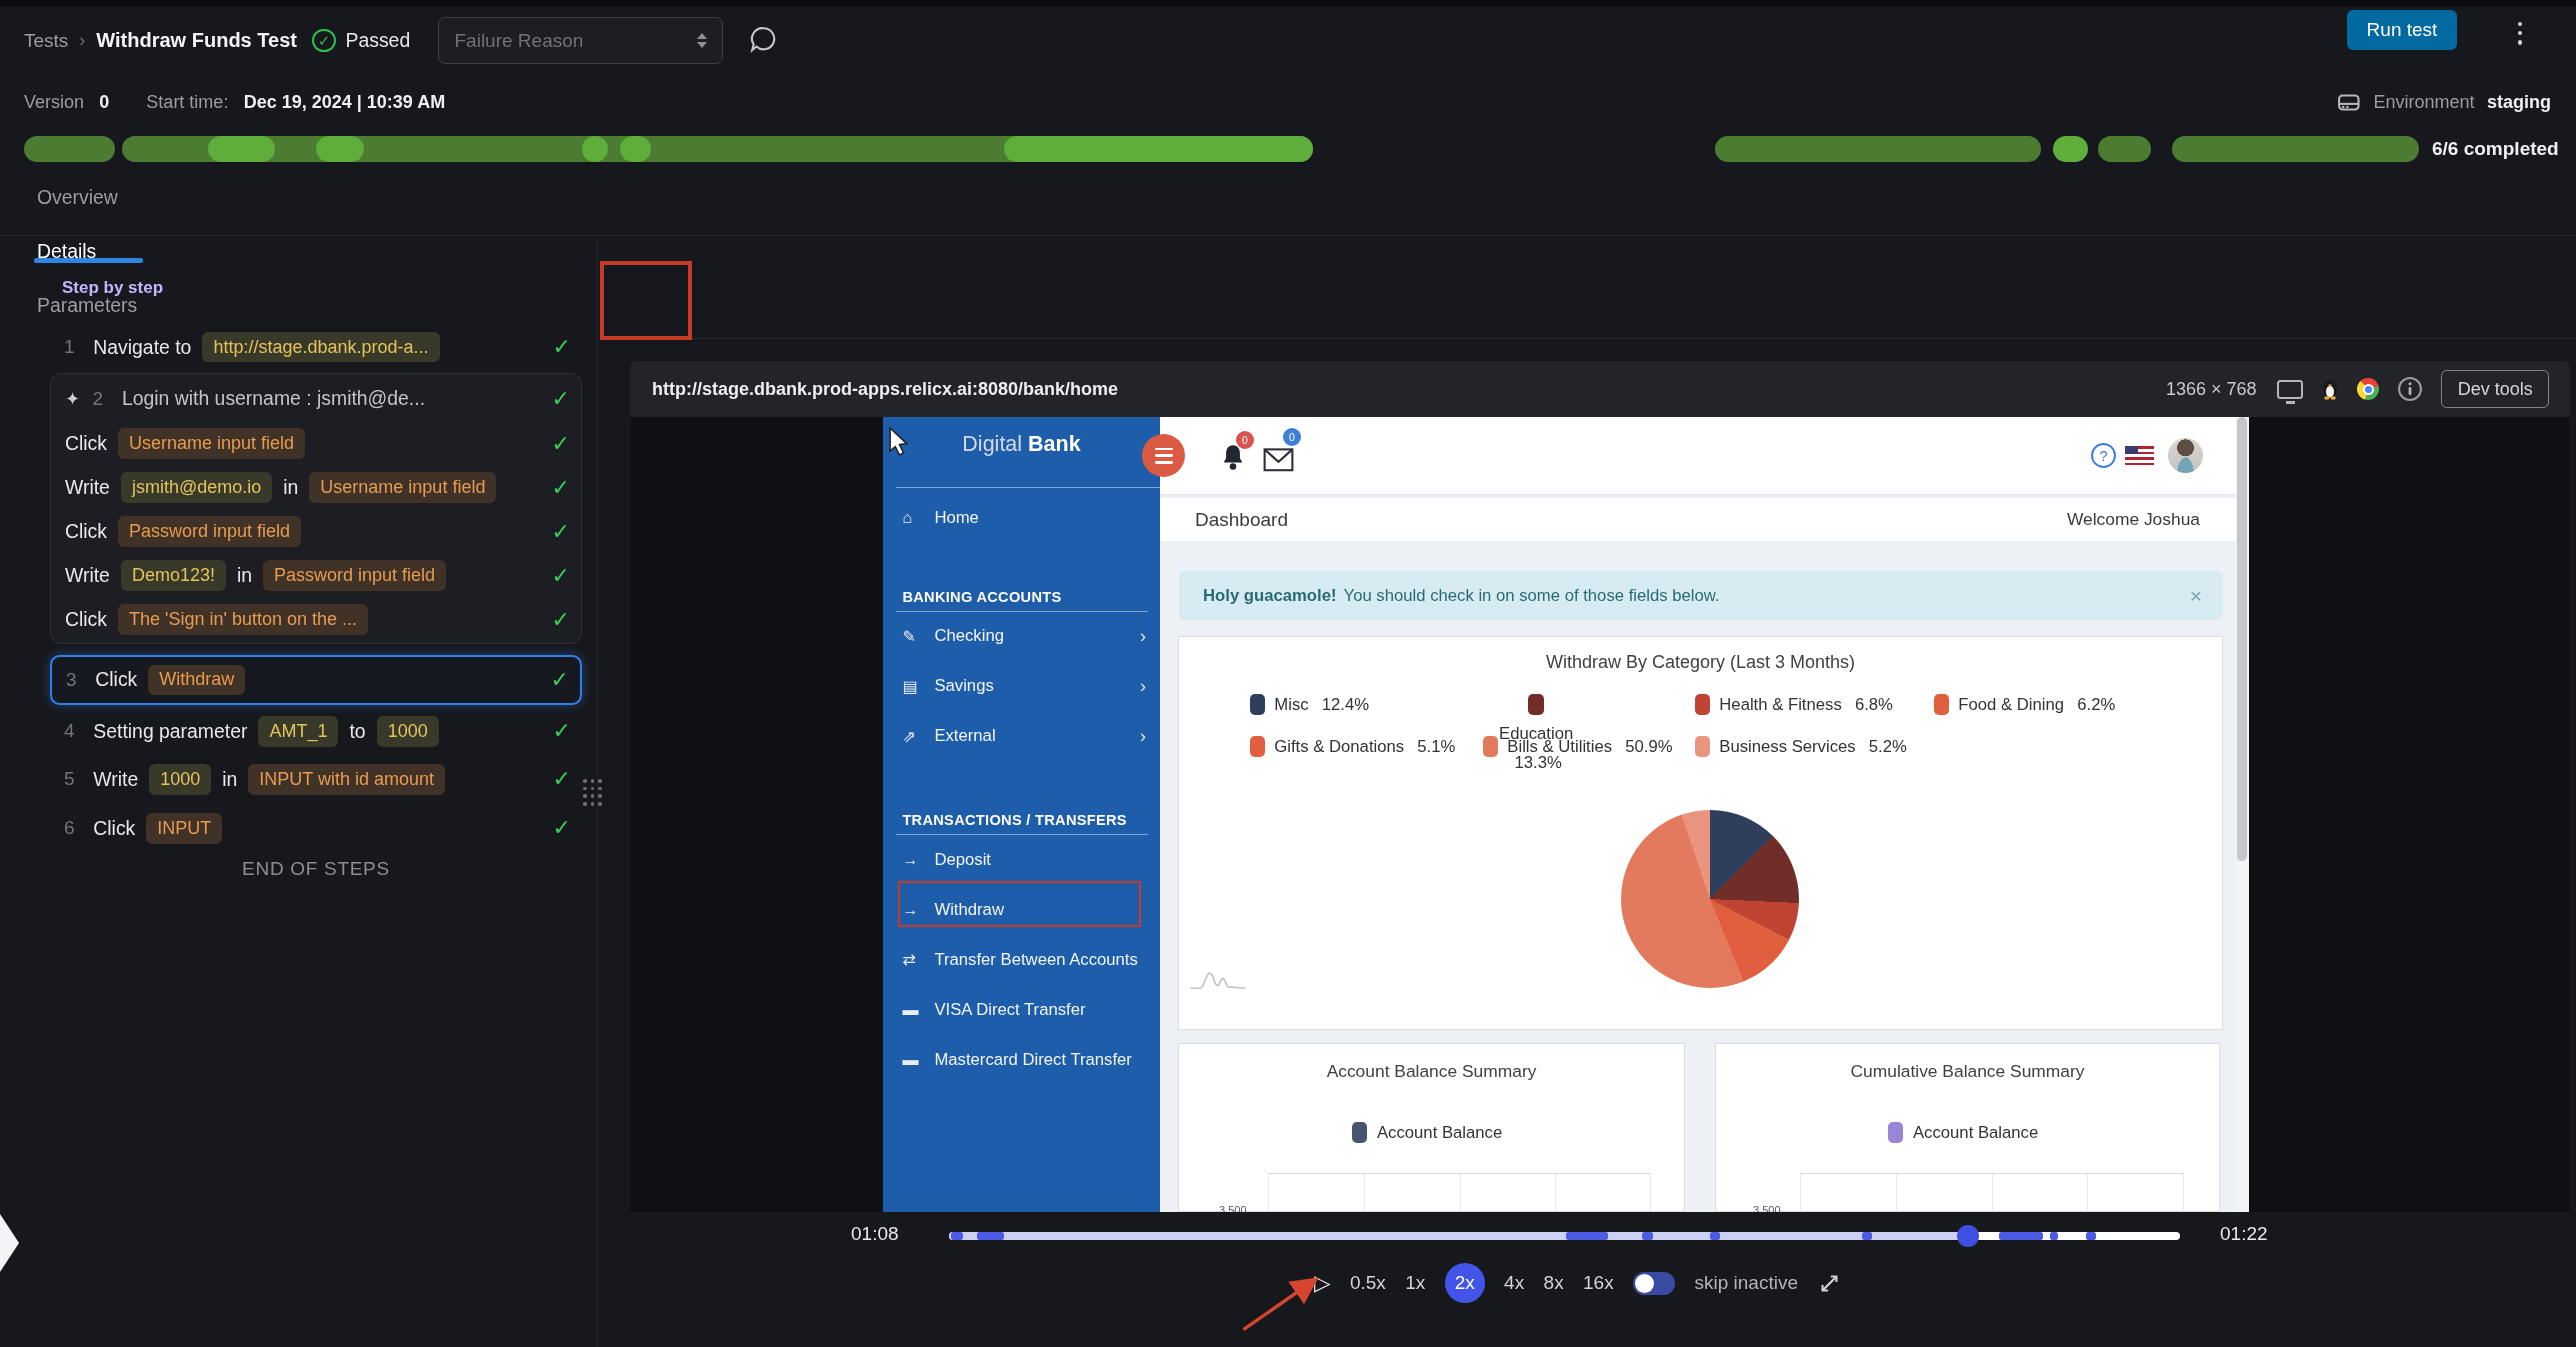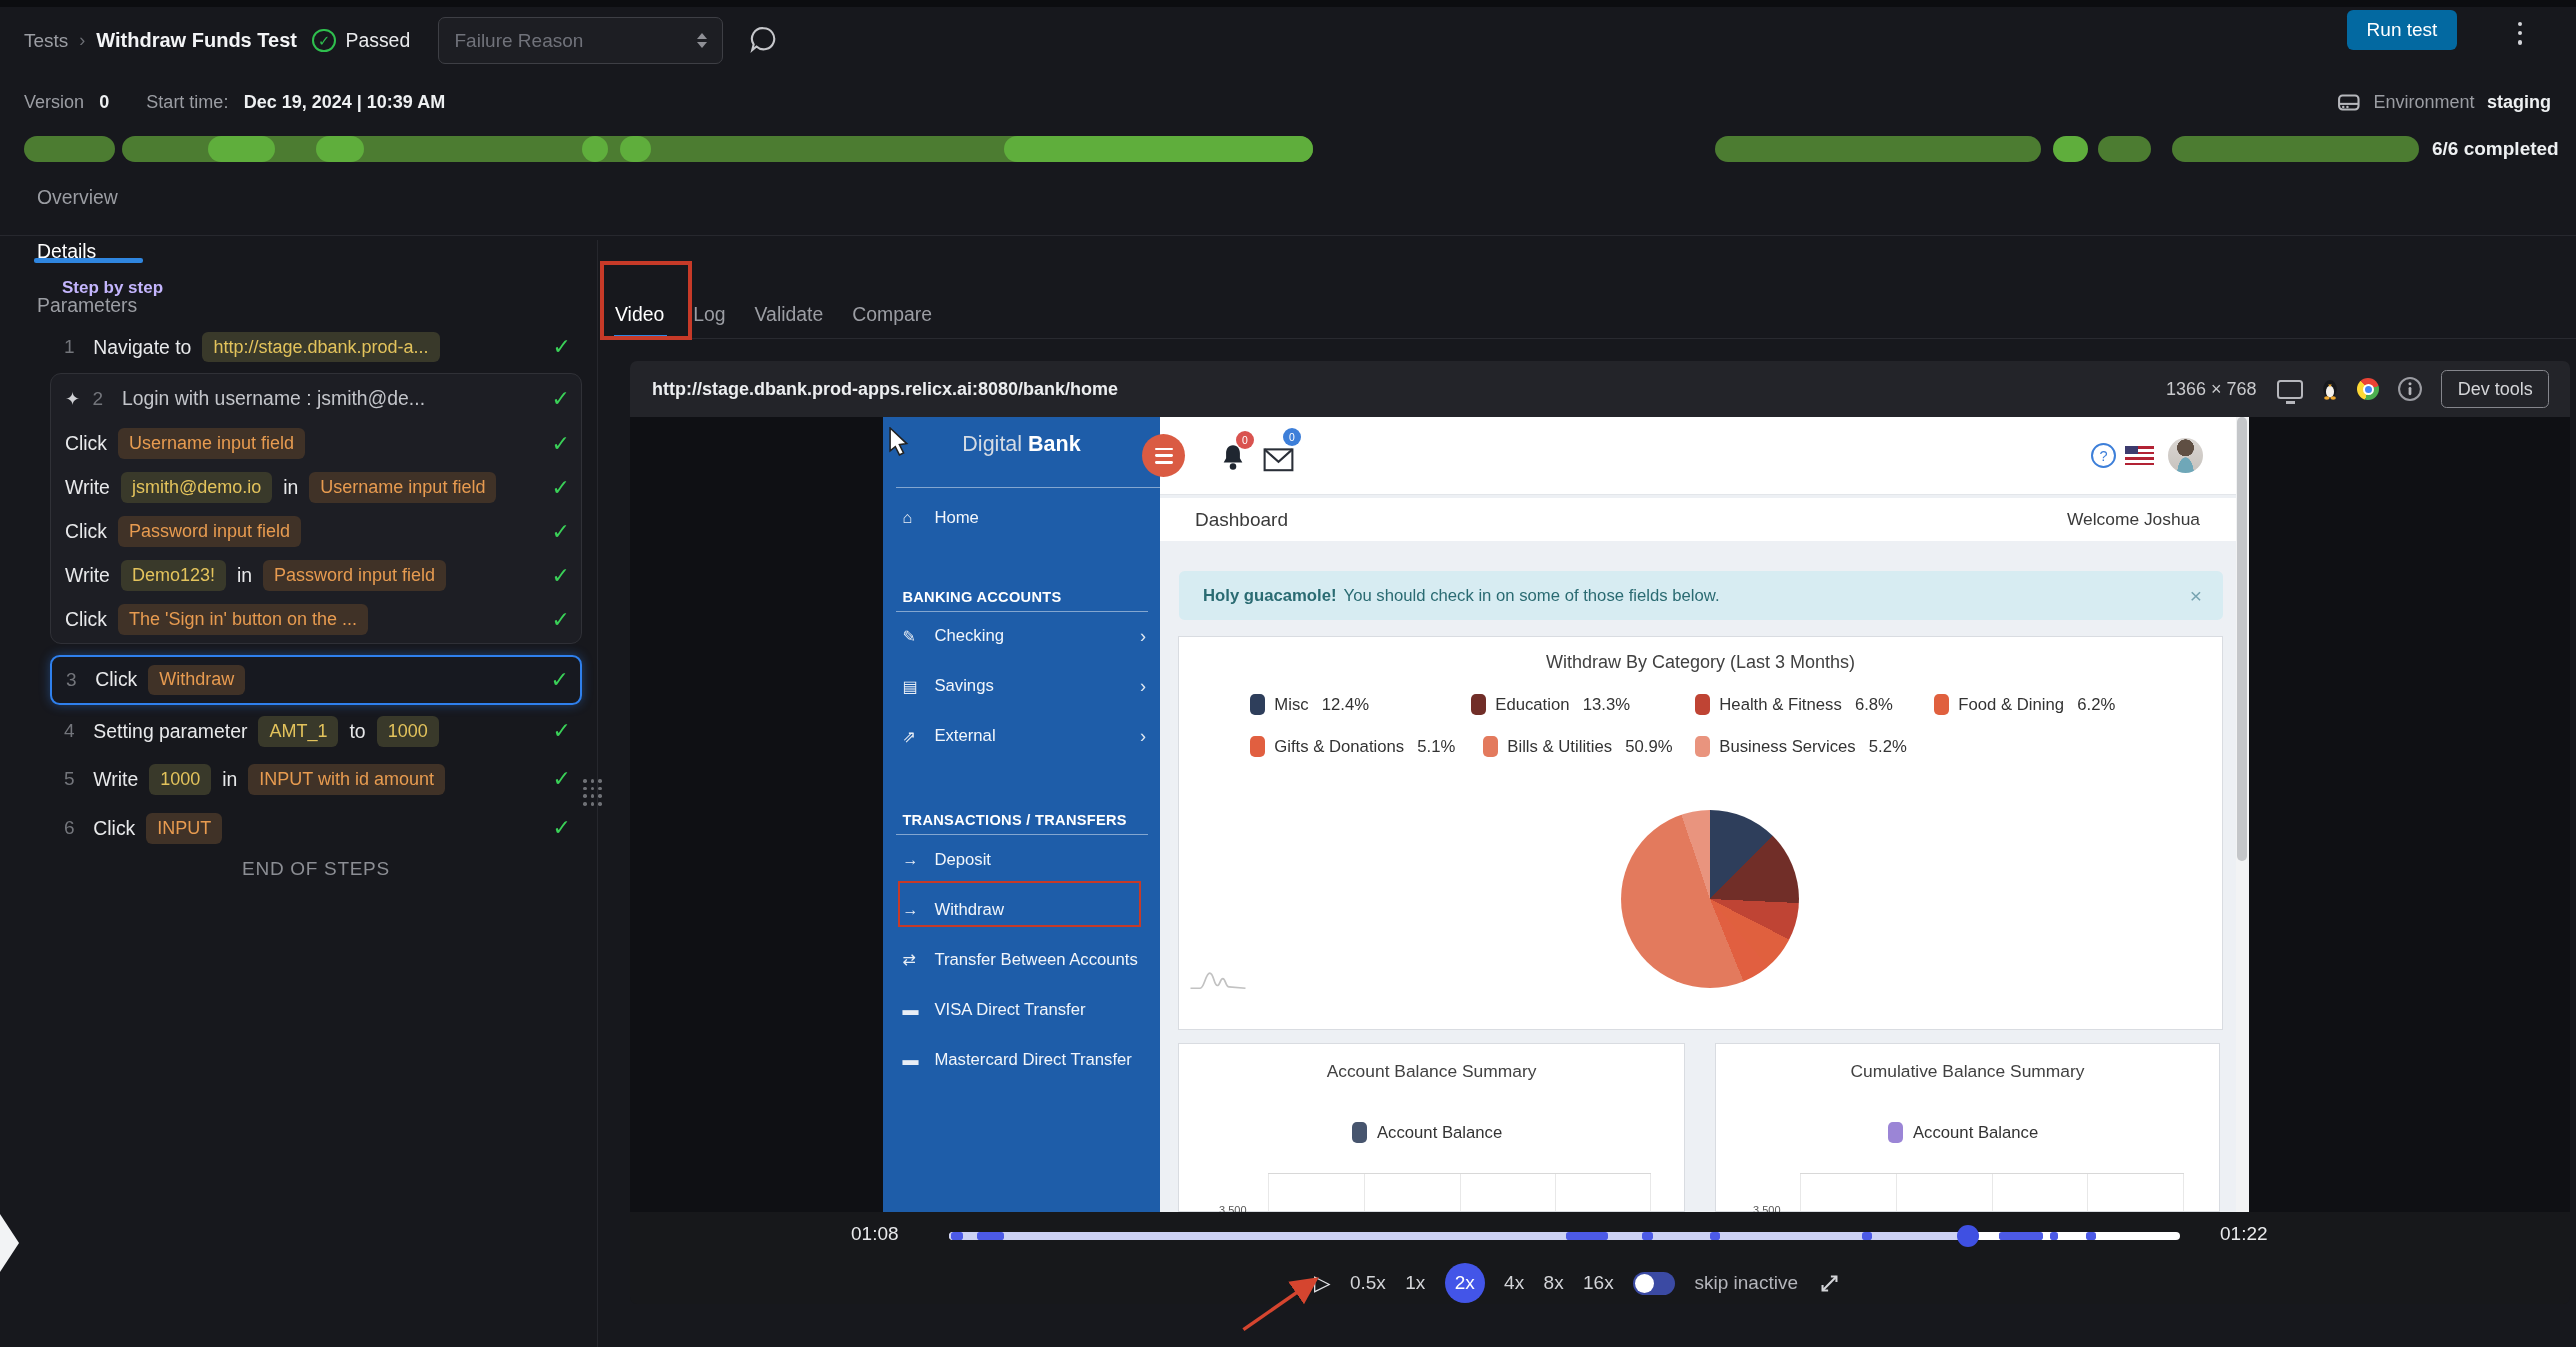--- a/index.html
+++ b/index.html
@@ -315,26 +315,20 @@
       <i></i>
       <i></i>
       <i></i>
       <i></i>
       <i></i>
       <i></i>
       <i></i>
     </div>
   <div id="panel-handle" class="abs"></div>
 
-  <div id="video-tabs" class="abs">
-      <div class="tab active">Video</div>
-      <div class="tab">Log</div>
-      <div class="tab">Validate</div>
-      <div class="tab">Compare</div>
-    </div>
   <div class="abs hdiv2"></div>
   <div id="video-tab-annot" class="abs"></div>
 
   <div id="player" class="abs">
     <div id="urlbar">
       <span id="url">http://stage.dbank.prod-apps.relicx.ai:8080/bank/home</span>
       <span id="url-right">
         <span id="resolution">1366 × 768</span>
         <span class="mon"></span>
         <svg width="18" height="22" viewBox="0 0 20 24">
@@ -444,21 +438,21 @@
         </div>
 
         <div id="pie-card" class="bk-card">
           <div id="pie-title">Withdraw By Category (Last 3 Months)</div>
           <div id="pie-legend">
               <div class="pl-item" style="left: 71px; top: 57px;">
                 <span class="pl-sw" style="background: rgb(46, 62, 91);"></span>
                 <span class="pl-name">Misc</span>
                 <span class="pl-pct">12.4%</span>
               </div>
-              <div class="pl-item" style="left: 292px; top: 57px;">
+              <div class="pl-item" style="left: 320px; top: 57px; flex-direction: column;">
                 <span class="pl-sw" style="background: rgb(113, 46, 40);"></span>
                 <span class="pl-name">Education</span>
                 <span class="pl-pct">13.3%</span>
               </div>
               <div class="pl-item" style="left: 516px; top: 57px;">
                 <span class="pl-sw" style="background: rgb(191, 68, 52);"></span>
                 <span class="pl-name">Health &amp; Fitness</span>
                 <span class="pl-pct">6.8%</span>
               </div>
               <div class="pl-item" style="left: 755px; top: 57px;">

